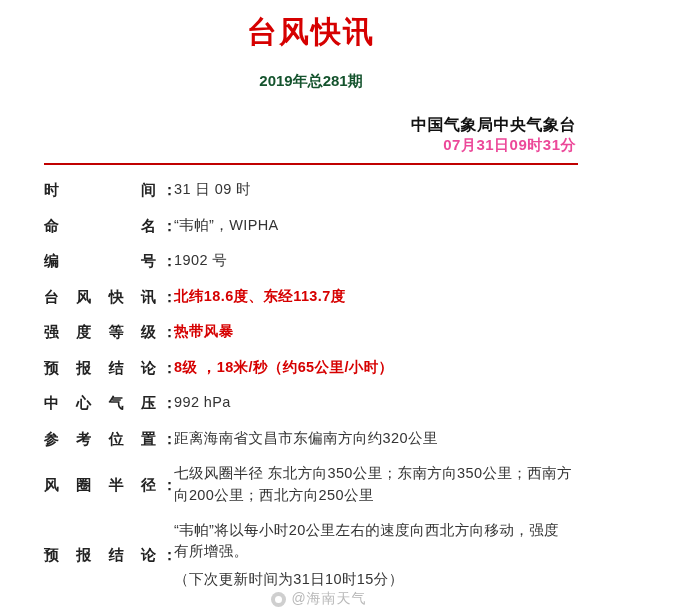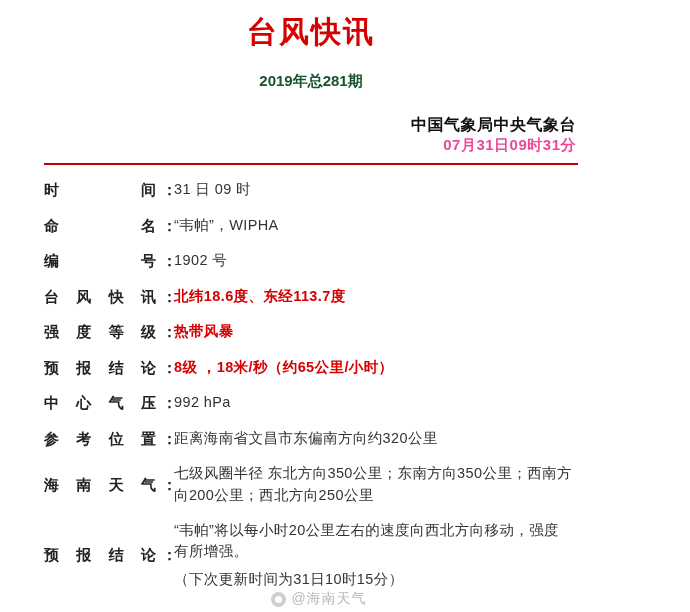--- a/index.html
+++ b/index.html
@@ -203,21 +203,21 @@
       <div class="value">992 hPa</div>
     </div>
 
     <div class="row">
       <div class="label">参考位置</div>
       <div class="colon">：</div>
       <div class="value">距离海南省文昌市东偏南方向约320公里</div>
     </div>
 
     <div class="row">
-      <div class="label">海南天气</div>
+      <div class="label">风圈半径</div>
       <div class="colon">：</div>
       <div class="value wide">七级风圈半径 东北方向350公里；东南方向350公里；西南方向200公里；西北方向250公里</div>
     </div>
 
     <div class="row">
       <div class="label">预报结论</div>
       <div class="colon">：</div>
       <div class="value wide">
         <span>“韦帕”将以每小时20公里左右的速度向西北方向移动，强度有所增强。</span>
         <span class="sub">（下次更新时间为31日10时15分）</span>

